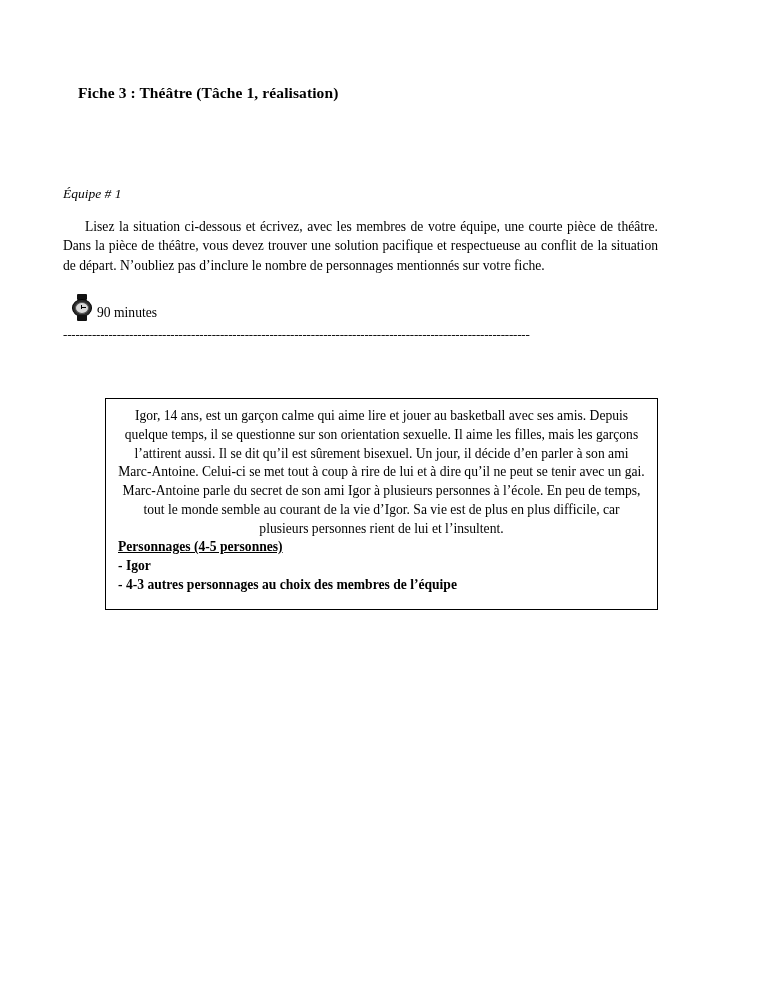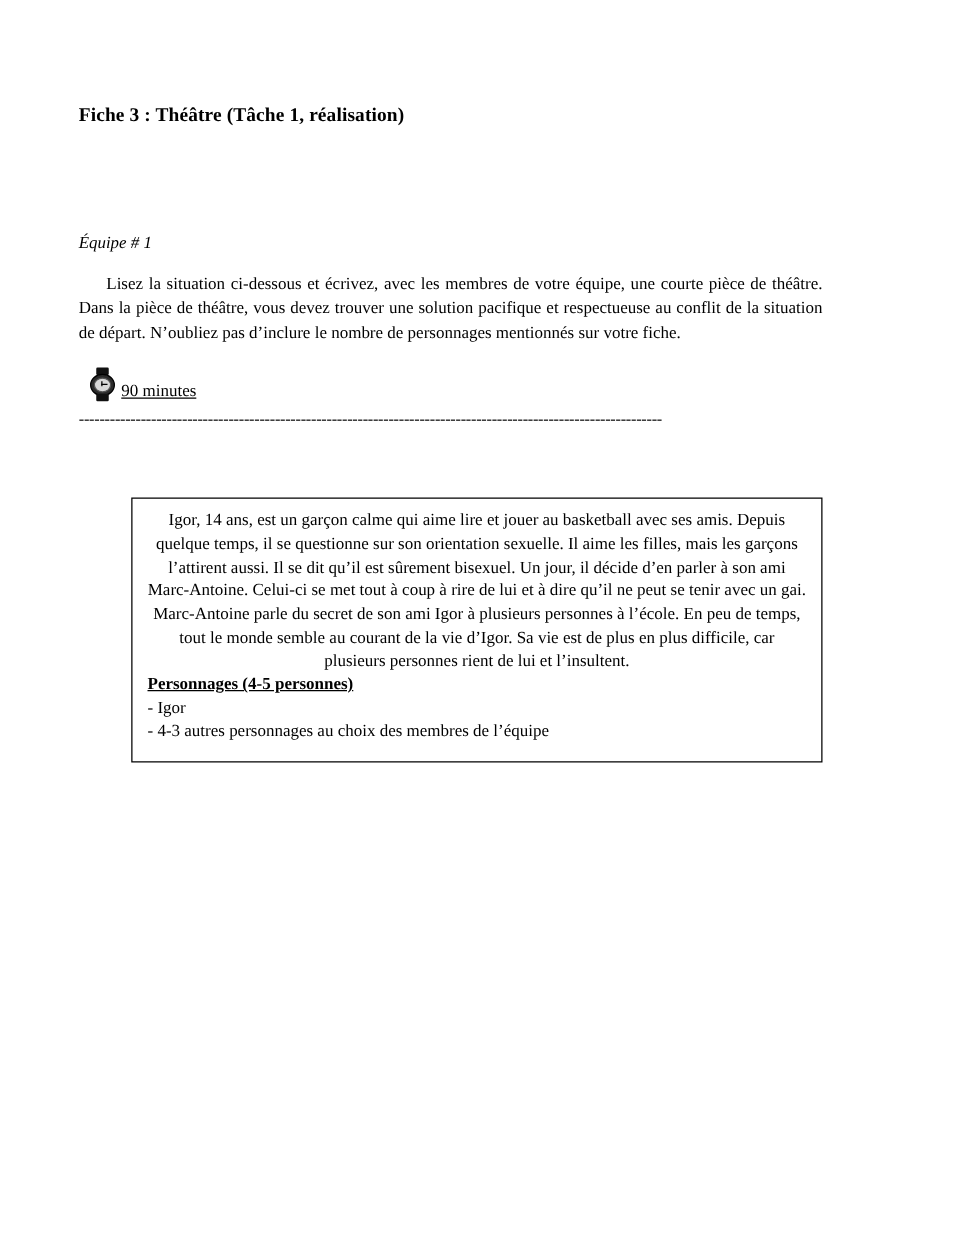--- a/index.html
+++ b/index.html
@@ -26,21 +26,21 @@
   .content {
     position: absolute;
     left: 63px;
     top: 84px;
     width: 595px;
   }
   .doc-title {
     font-size: 15.5px;
     font-weight: bold;
     letter-spacing: 0.1px;
-    margin: 0 0 0 0;
+    margin: 0 0 0 15px;
   }
   .team-line {
     margin-top: 84px;
     font-size: 13.5px;
     font-style: italic;
     font-weight: normal;
   }
   .instructions {
     margin-top: 15px;
     font-size: 13.6px;
@@ -49,21 +49,20 @@
   }
   .instructions .indent {
     display: inline-block;
     width: 22px;
   }
   .time-row {
     margin-top: 17px;
     display: flex;
     align-items: flex-end;
     height: 30px;
-    text-decoration: underline;
   }
   .watch-icon {
     width: 20px;
     height: 28px;
     position: relative;
     margin-left: 9px;
     margin-right: 5px;
   }
   .watch-icon .band-top,
   .watch-icon .band-bottom {
@@ -144,20 +143,21 @@
     margin-top: 0;
     text-align: center;
   }
   .persons-head {
     margin-top: 14px;
     font-weight: bold;
     text-decoration: underline;
   }
   .person-item {
     margin-top: 0;
+    font-weight: bold;
   }
   .footer {
     position: absolute;
     left: 111px;
     top: 932px;
     font-size: 12.6px;
     font-style: italic;
   }
 </style>
 </head>

